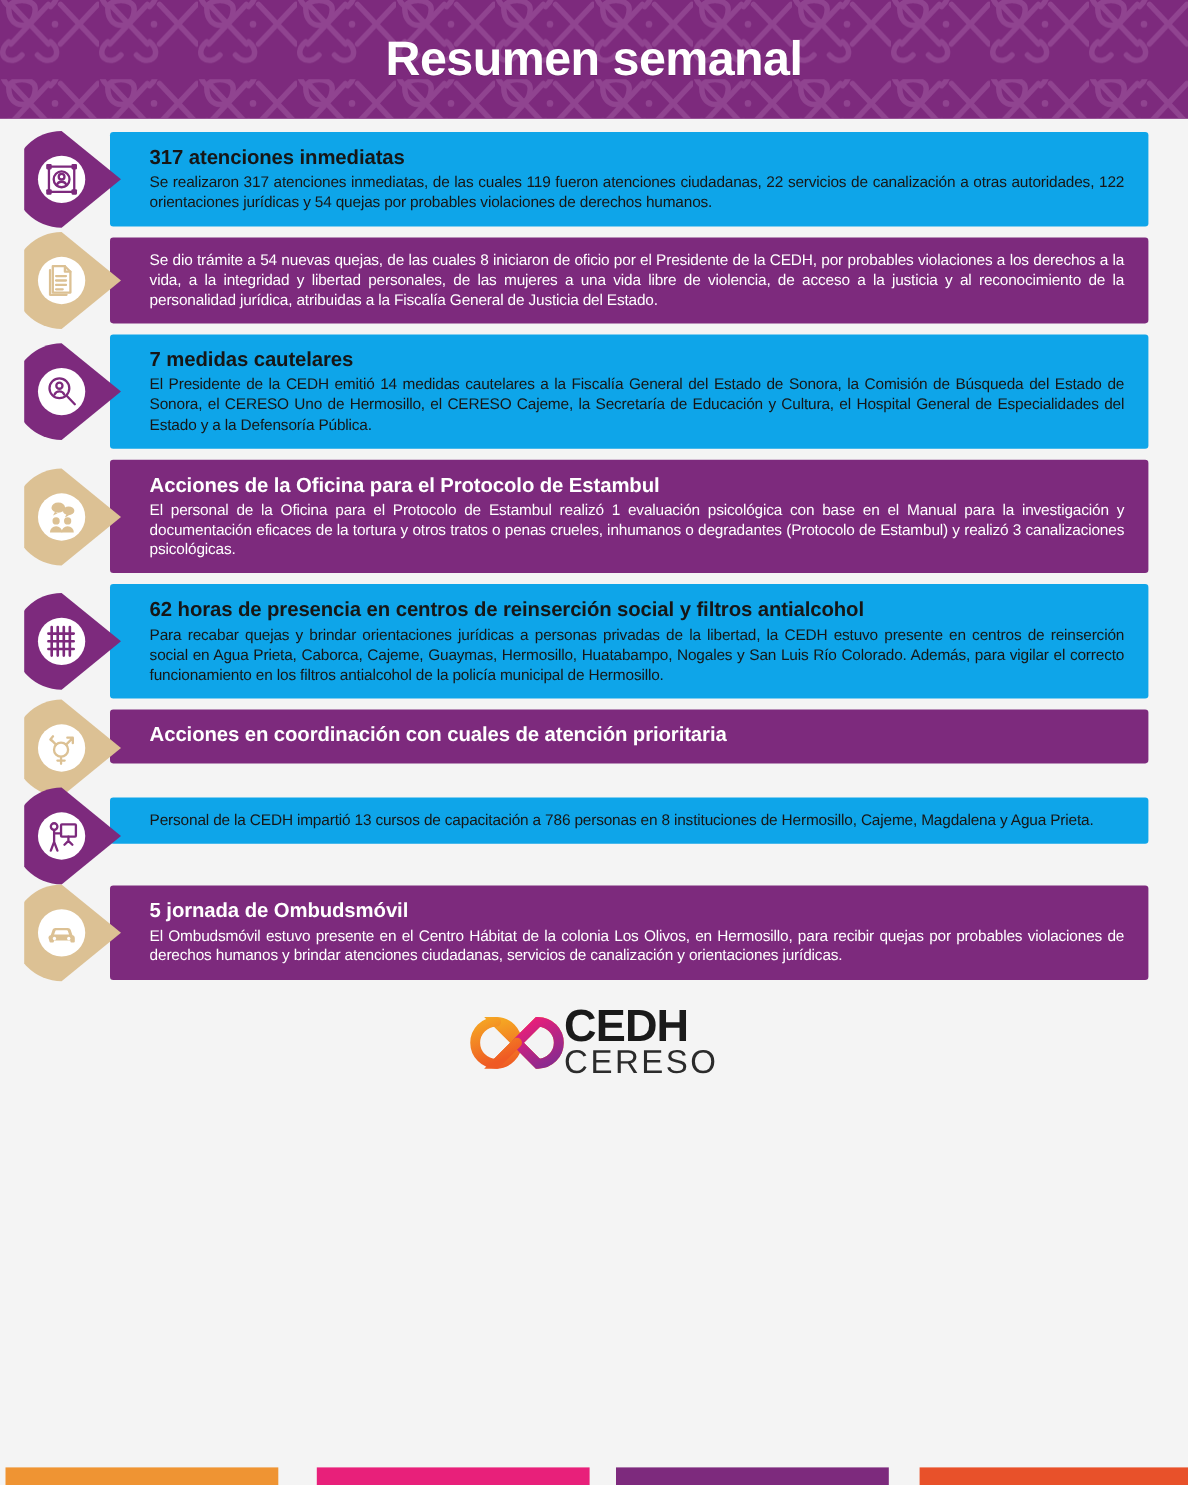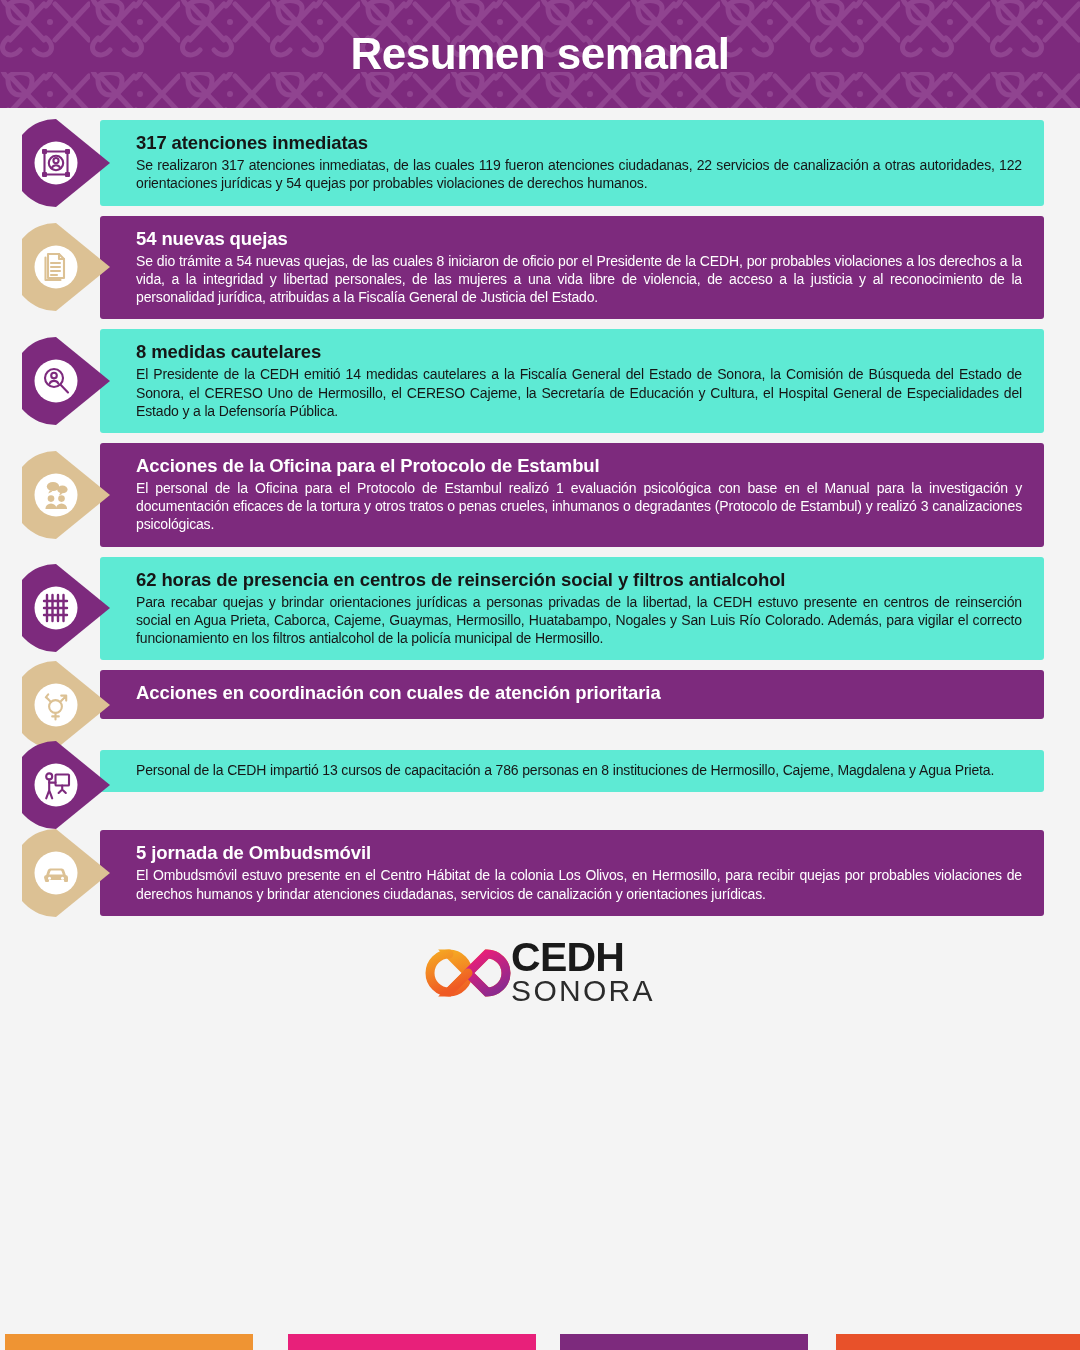--- a/index.html
+++ b/index.html
@@ -52,21 +52,21 @@
     min-height:70px;
   }
 
   .card {
     position:relative;
     margin-left:100px;
     margin-right:36px;
     padding:11px 22px 13px 36px;
     border-radius:3px;
   }
-  .card.tan    { background:#5eead4; color:#161616; }
+  .card.tan    { background:#0ea5e9; color:#161616; }
   .card.purple { background:#7d2a7d; color:#ffffff; }
 
   .card-title {
     font-size:18.5px;
     font-weight:bold;
     line-height:1.25;
     margin-bottom:2px;
     letter-spacing:-0.1px;
   }
   .card-body {
@@ -179,41 +179,40 @@
       <g fill="none" stroke="#dcc194" stroke-width="2.1" stroke-linecap="round" stroke-linejoin="round">
         <path d="M8,3 h11 l5,5 v19 h-16 z"></path>
         <path d="M19,3 v5 h5"></path>
         <path d="M11,12 h9 M11,16 h9 M11,20 h9 M11,24 h6"></path>
         <path d="M5.5,6.5 v22.5 h15"></path>
       </g>
     </g>
   </svg>
       </div>
       <div class="card purple">
-        <div class="card-title">54 nuevas quejas</div>
         <div class="card-body">Se dio trámite a 54 nuevas quejas, de las cuales 8 iniciaron de oficio por el Presidente de la CEDH, por probables violaciones a los derechos a la vida, a la integridad y libertad personales, de las mujeres a una vida libre de violencia, de acceso a la justicia y al reconocimiento de la personalidad jurídica, atribuidas a la Fiscalía General de Justicia del Estado.</div>
       </div>
     </div>
     <div class="row">
       <div class="pin">
   <svg viewBox="0 0 92 92" aria-hidden="true">
     <path d="M34,2 A34,34 0 1 0 34,90 L88,46 Z" fill="#7d2a7d"></path>
     <circle cx="34" cy="46" r="21.5" fill="#ffffff"></circle>
     <g transform="translate(18,30) scale(1.0)">
       <g fill="none" stroke="#7d2a7d" stroke-width="2.1" stroke-linecap="round" stroke-linejoin="round">
         <circle cx="14" cy="13" r="9"></circle>
         <circle cx="14" cy="10.6" r="2.8"></circle>
         <path d="M9.6,18.6 a4.9,4.9 0 0 1 8.8,0"></path>
         <path d="M20.6,19.8 L28,27.5"></path>
       </g>
     </g>
   </svg>
       </div>
       <div class="card tan">
-        <div class="card-title">8 medidas cautelares</div>
+        <div class="card-title">7 medidas cautelares</div>
         <div class="card-body">El Presidente de la CEDH emitió 14 medidas cautelares a la Fiscalía General del Estado de Sonora, la Comisión de Búsqueda del Estado de Sonora, el CERESO Uno de Hermosillo, el CERESO Cajeme, la Secretaría de Educación y Cultura, el Hospital General de Especialidades del Estado y a la Defensoría Pública.</div>
       </div>
     </div>
     <div class="row">
       <div class="pin">
   <svg viewBox="0 0 92 92" aria-hidden="true">
     <path d="M34,2 A34,34 0 1 0 34,90 L88,46 Z" fill="#dcc194"></path>
     <circle cx="34" cy="46" r="21.5" fill="#ffffff"></circle>
     <g transform="translate(18,30) scale(1.0)">
       <g>
@@ -332,21 +331,21 @@
       </linearGradient>
     </defs>
     <g fill="none" stroke-width="9" stroke-linecap="round">
       <path d="M43,38 L24,19 A13.5,13.5 0 1 1 24,57 L43,38 L62,57 A13.5,13.5 0 1 0 62,19 Z" stroke="url(#gradL)"></path>
       <path d="M43,38 L62,19 A13.5,13.5 0 1 1 62,57 L43,38" stroke="url(#gradR)"></path>
       <path d="M43,38 L24,57 A13.5,13.5 0 1 1 24,19" stroke="url(#gradL)"></path>
     </g>
   </svg>
   <div class="logo-words">
     <span class="logo-cedh">CEDH</span>
-    <span class="logo-sonora">SONORA</span>
+    <span class="logo-sonora">CERESO</span>
   </div>
 </div>
 
 <div class="colorbars">
     <div class="bar" style="position: absolute; left: 5px; bottom: 0px; width: 248px; background: rgb(239, 148, 51);"></div>
     <div class="bar" style="position: absolute; left: 288px; bottom: 0px; width: 248px; background: rgb(232, 32, 122);"></div>
     <div class="bar" style="position: absolute; left: 560px; bottom: 0px; width: 248px; background: rgb(125, 42, 125);"></div>
     <div class="bar" style="position: absolute; left: 836px; bottom: 0px; width: 244px; background: rgb(232, 81, 42);"></div>
   </div>
 

